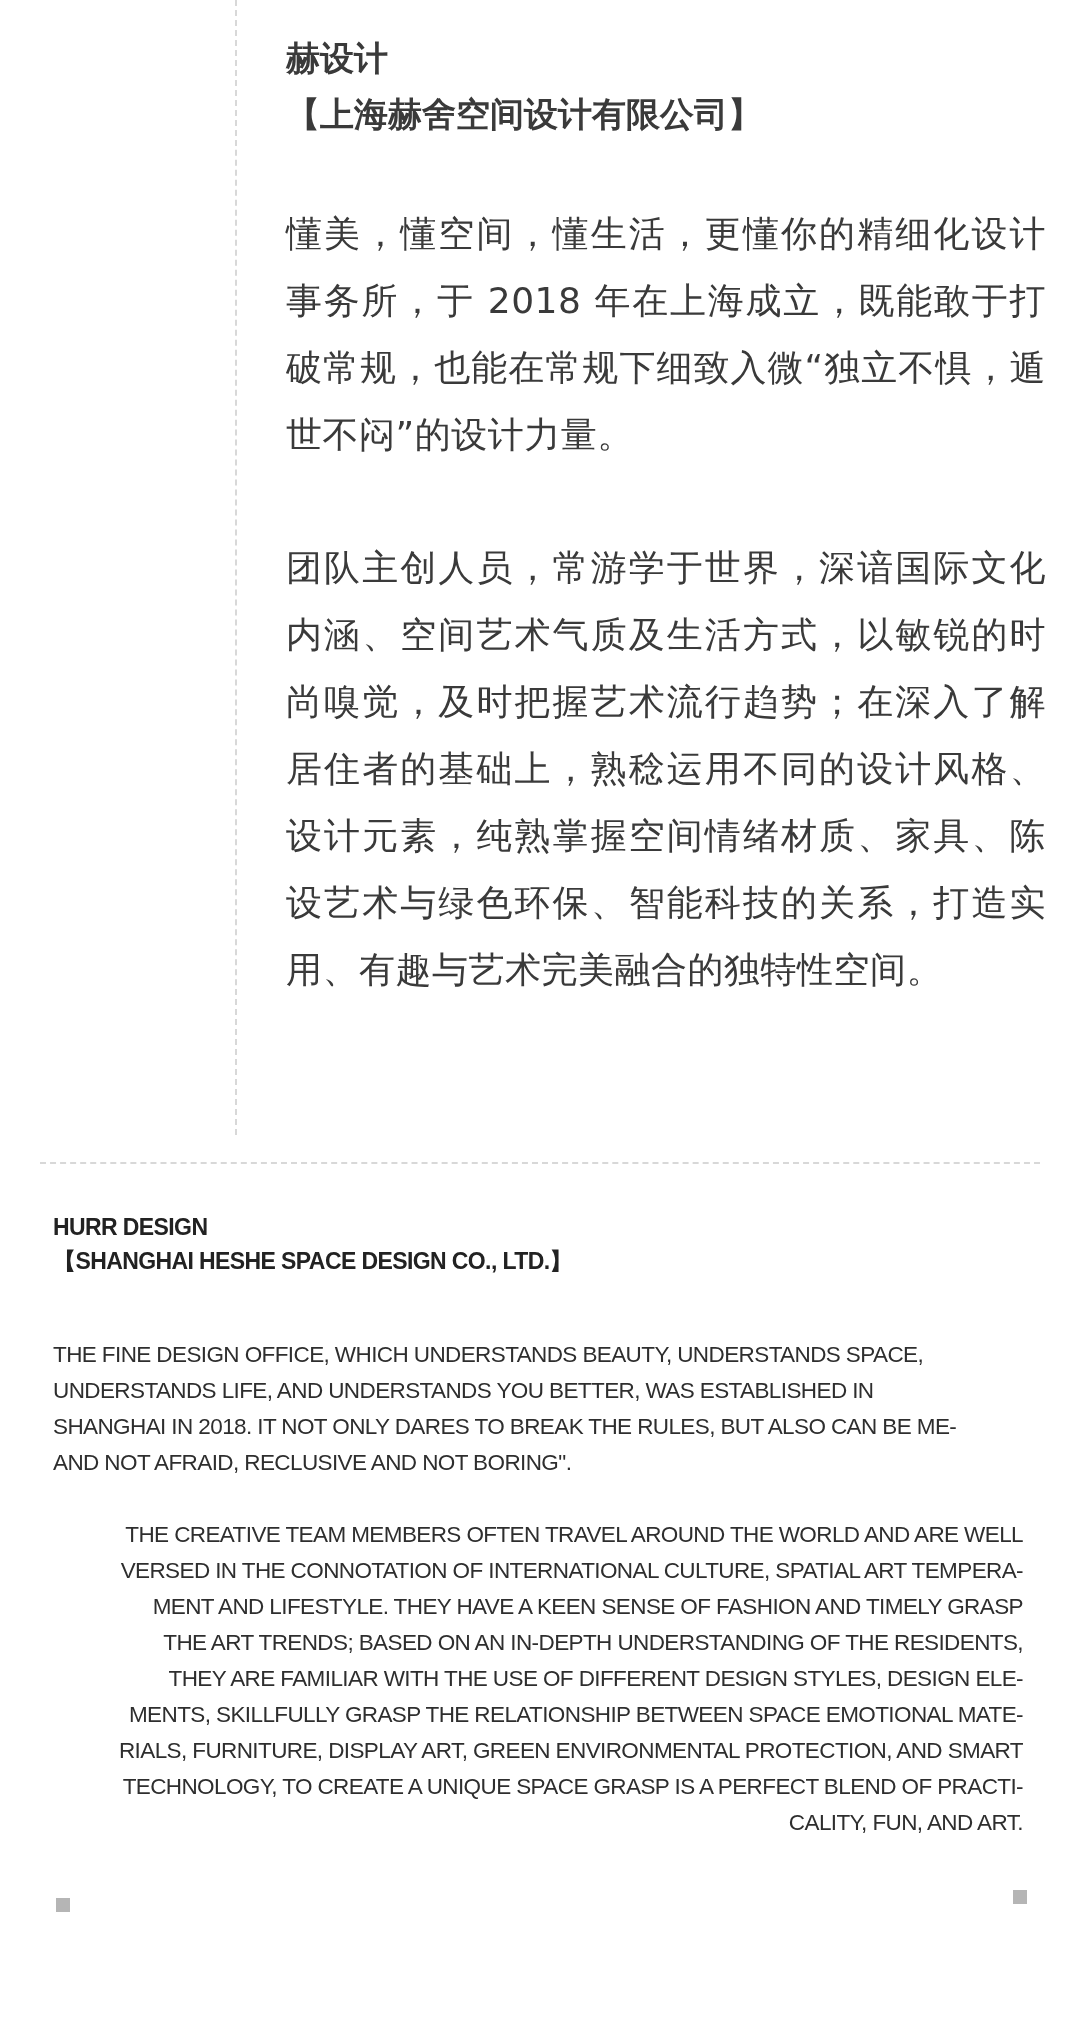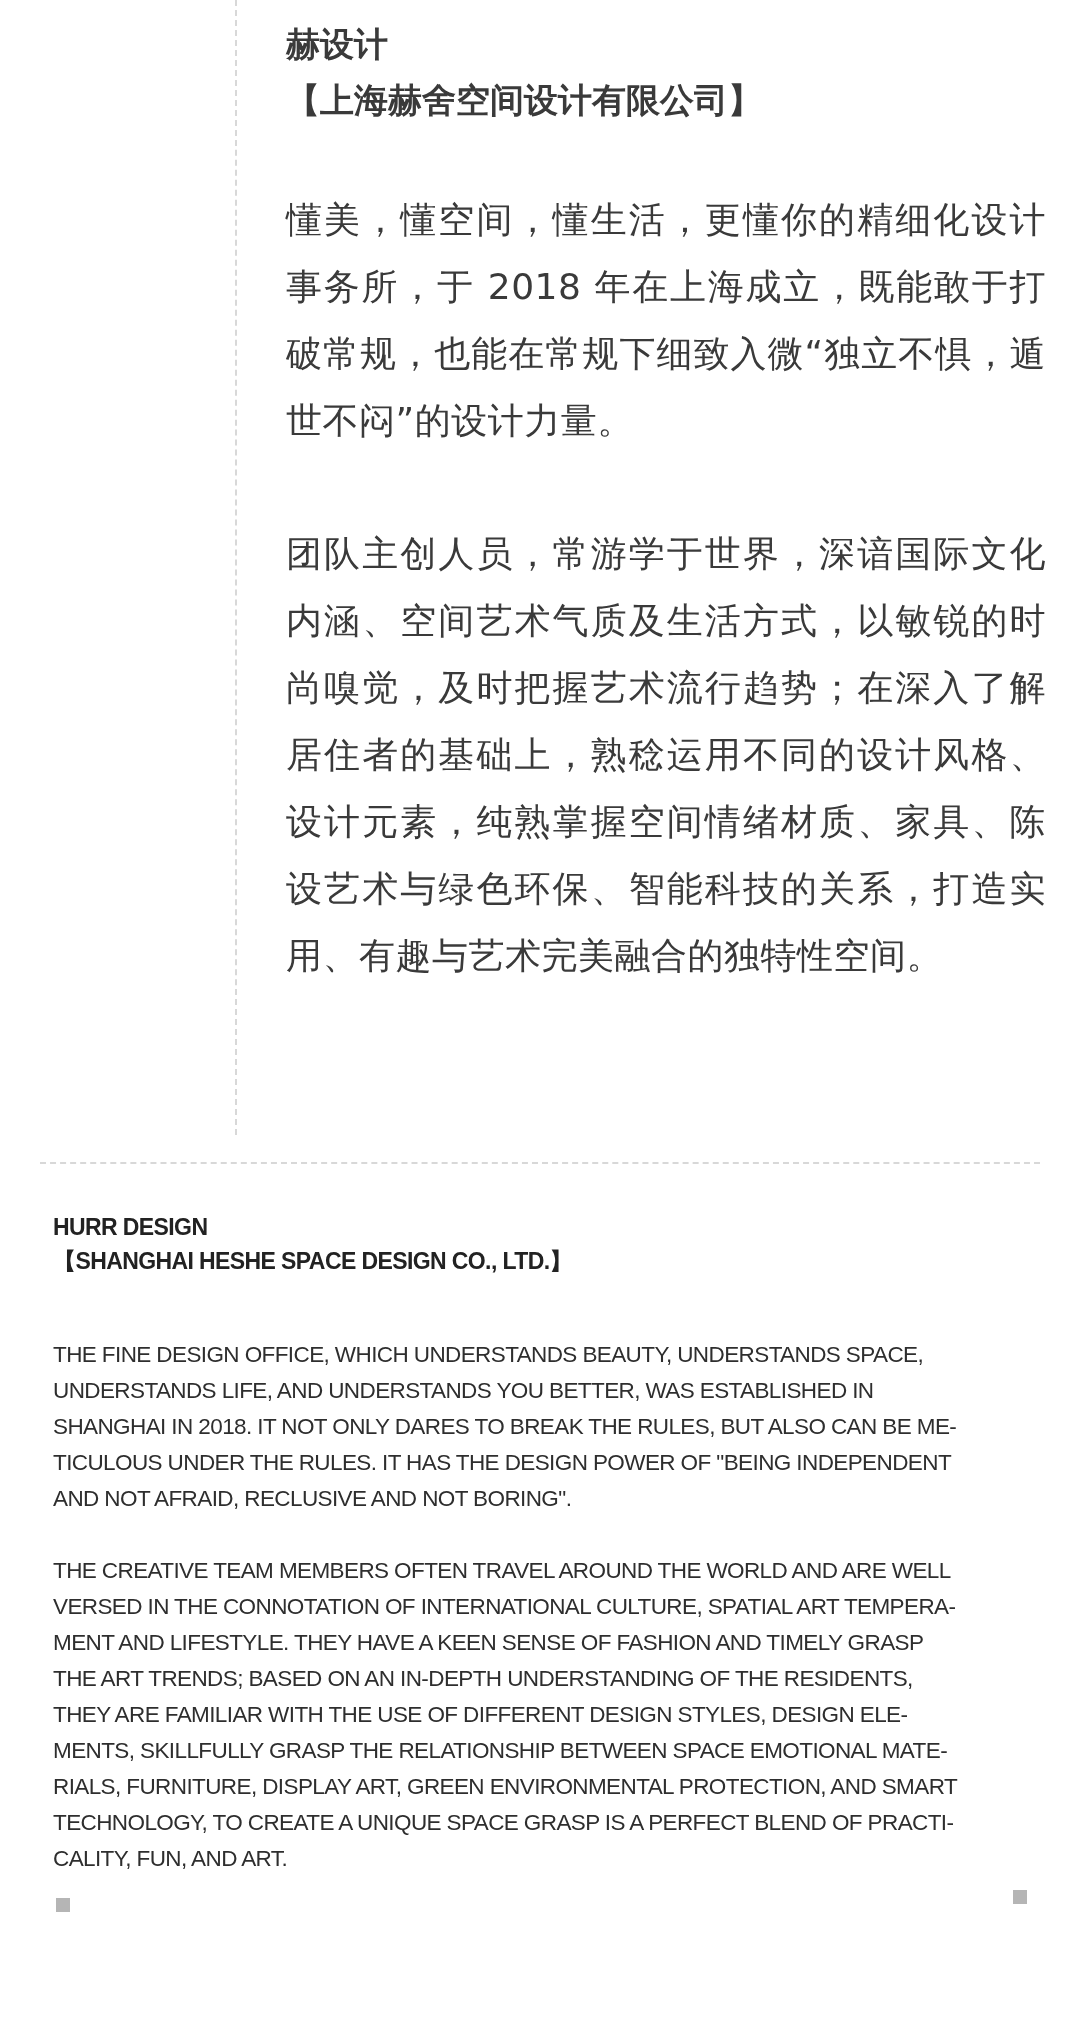--- a/index.html
+++ b/index.html
@@ -18,21 +18,21 @@
       position: absolute;
       left: 235px;
       top: 0;
       width: 0;
       height: 1135px;
       border-left: 2px dashed #d8d8d8;
     }
     .cn-block {
       position: absolute;
       left: 286px;
-      top: 16px;
+      top: 30px;
       width: 760px;
     }
     .cn-title {
       font-size: 34px;
       font-weight: bold;
       line-height: 56px;
       color: #3a3a3a;
     }
     .cn-para {
       font-size: 36px;
@@ -66,21 +66,21 @@
       letter-spacing: -0.6px;
     }
     .en-para {
       font-family: "Liberation Sans", sans-serif;
       font-size: 22.5px;
       line-height: 36px;
       color: #2e2e2e;
       letter-spacing: -0.6px;
     }
     .en-para.p1 { margin-top: 59px; }
-    .en-para.p2 { margin-top: 36px; }
+    .en-para.p2 { margin-top: 36px; text-align: right; }
     .en-line { display: block; white-space: nowrap; }
     .marker {
       position: absolute;
       width: 14px;
       height: 14px;
       background: #b5b5b5;
     }
     .marker.left { left: 56px; top: 1898px; }
     .marker.right { left: 1013px; top: 1890px; }
   </style>
@@ -99,21 +99,20 @@
 <div class="hline"></div>
 
 <section class="en-block">
   <div class="en-title">HURR DESIGN</div>
   <div class="en-title">【SHANGHAI HESHE SPACE DESIGN CO., LTD.】</div>
 
   <p class="en-para p1">
     <span class="en-line">THE FINE DESIGN OFFICE, WHICH UNDERSTANDS BEAUTY, UNDERSTANDS SPACE,</span>
     <span class="en-line">UNDERSTANDS LIFE, AND UNDERSTANDS YOU BETTER, WAS ESTABLISHED IN</span>
     <span class="en-line">SHANGHAI IN 2018. IT NOT ONLY DARES TO BREAK THE RULES, BUT ALSO CAN BE ME-</span>
-    <span class="en-line">TICULOUS UNDER THE RULES. IT HAS THE DESIGN POWER OF "BEING INDEPENDENT</span>
     <span class="en-line">AND NOT AFRAID, RECLUSIVE AND NOT BORING".</span>
   </p>
 
   <p class="en-para p2">
     <span class="en-line">THE CREATIVE TEAM MEMBERS OFTEN TRAVEL AROUND THE WORLD AND ARE WELL</span>
     <span class="en-line">VERSED IN THE CONNOTATION OF INTERNATIONAL CULTURE, SPATIAL ART TEMPERA-</span>
     <span class="en-line">MENT AND LIFESTYLE. THEY HAVE A KEEN SENSE OF FASHION AND TIMELY GRASP</span>
     <span class="en-line">THE ART TRENDS; BASED ON AN IN-DEPTH UNDERSTANDING OF THE RESIDENTS,</span>
     <span class="en-line">THEY ARE FAMILIAR WITH THE USE OF DIFFERENT DESIGN STYLES, DESIGN ELE-</span>
     <span class="en-line">MENTS, SKILLFULLY GRASP THE RELATIONSHIP BETWEEN SPACE EMOTIONAL MATE-</span>

